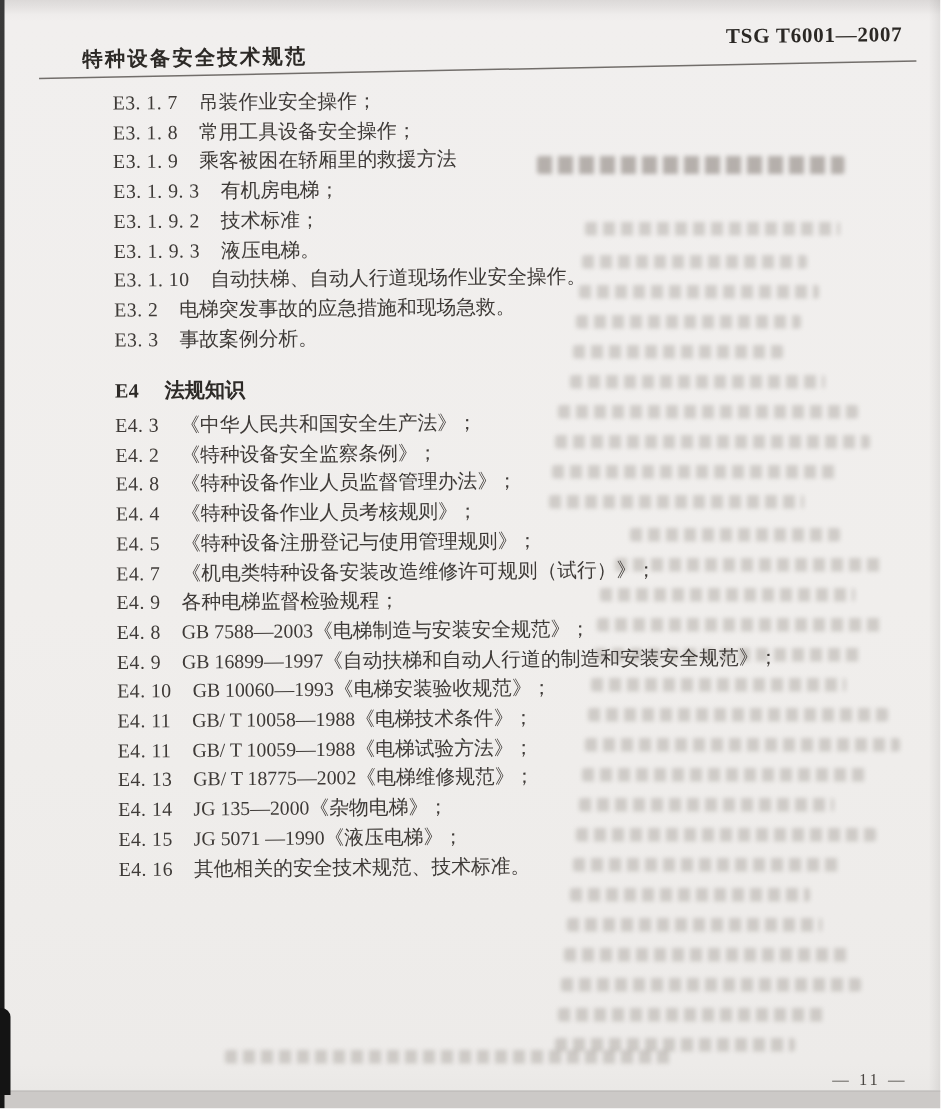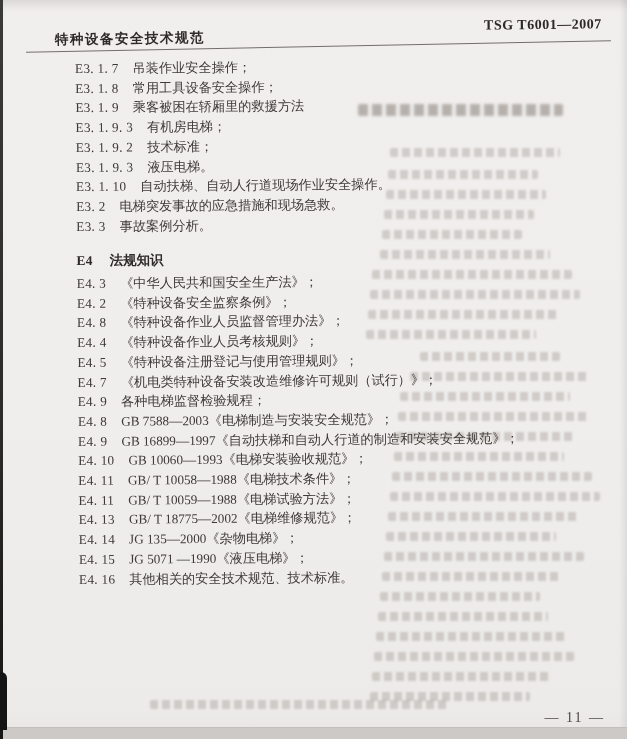--- a/index.html
+++ b/index.html
@@ -34,21 +34,21 @@
   
   .body-block{position:absolute;left:75px;top:59px;width:545px;
     transform:rotate(-0.45deg);transform-origin:0 0;}
   .clause-row{line-height:19.7px;font-size:13.2px;color:var(--ink);white-space:nowrap;}
   .clause-num{display:inline-block;min-width:0;margin-right:14px;letter-spacing:0.3px;text-align:right;}
   .section-heading{margin-top:15px;margin-bottom:3px;font-weight:bold;color:var(--heading-ink);
     line-height:19.7px;font-size:13.4px;}
   .section-heading .clause-num{margin-right:17px;}
 
   
-  .pagenum{position:absolute;right:22px;bottom:13px;font-size:14px;color:#4a4642;
+  .pagenum{position:absolute;right:22px;bottom:13px;font-size:11px;color:#4a4642;
     letter-spacing:2px;}
 
   
   .ghost-layer{position:absolute;inset:0;pointer-events:none;}
   .ghost-row{position:absolute;height:9px;border-radius:2px;filter:blur(1.3px);
     background:repeating-linear-gradient(90deg,rgba(146,139,132,0.34) 0 8px,rgba(0,0,0,0) 8px 12px);}
   .ghost-row.strong{height:12px;filter:blur(1.5px);
     background:repeating-linear-gradient(90deg,rgba(122,113,106,0.5) 0 10px,rgba(0,0,0,0) 10px 14px);}
 </style>
 </head>

